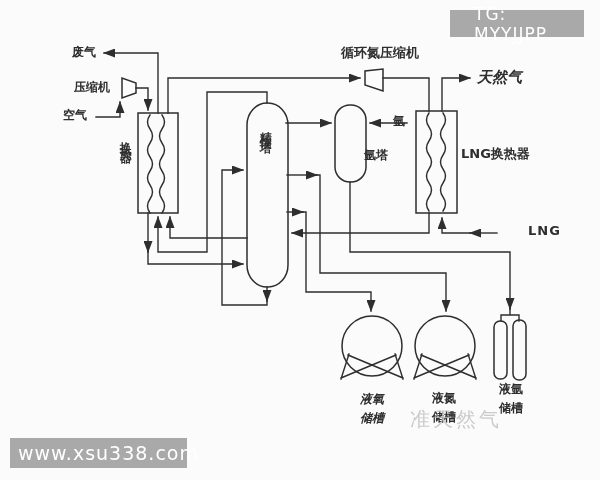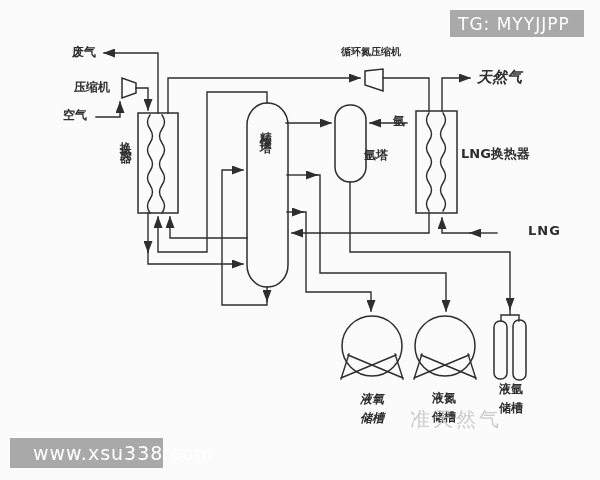--- a/index.html
+++ b/index.html
@@ -42,22 +42,22 @@
   .tank-label{text-align:center;width:48px;white-space:normal;}
   .tank-label span{display:block;line-height:19px;}
   .wm-box{
     position:absolute;
     background:var(--watermark-bg);
     color:var(--watermark-text);
     font-weight:normal;
     display:flex;align-items:center;
     letter-spacing:1px;
   }
-  .wm-tg{left:450px;top:10px;width:134px;height:27px;font-size:17px;padding-left:8px;}
-  .wm-xsu{left:10px;top:438px;width:153px;height:30px;font-size:19px;padding-left:23px;}
+  .wm-tg{left:450px;top:10px;width:134px;height:27px;font-size:17px;padding-left:24px;}
+  .wm-xsu{left:10px;top:438px;width:177px;height:30px;font-size:19px;padding-left:8px;}
   .wm-faint{
     position:absolute;
     left:410px;top:406px;
     color:var(--faint-watermark-text);
     font-size:20px;
     letter-spacing:3px;
     opacity:.8;
   }
 </style>
 </head>
@@ -120,21 +120,21 @@
     <path class="ln" d="M349,354 L341,379 M395,354 L403,379 M348,355 L403,378 M396,355 L341,378"></path>
     <circle class="shape" cx="445" cy="346" r="30"></circle>
     <path class="ln" d="M422,354 L414,379 M468,354 L476,379 M421,355 L476,378 M469,355 L414,378"></path>
   </svg>
 
   <div class="lbl" style="left:72px;top:46px;">废气</div>
   <div class="lbl" style="left:74px;top:81px;">压缩机</div>
   <div class="lbl" style="left:63px;top:109px;">空气</div>
   <div class="lbl vtext" style="left:118px;top:132px;height:72px;">换热器</div>
   <div class="lbl vtext" style="left:258px;top:121px;height:72px;">精馏塔</div>
-  <div class="lbl" style="left:341px;top:46px;font-size:10px;">循环氮压缩机</div>
+  <div class="lbl" style="left:341px;top:46px;font-size:13px;">循环氮压缩机</div>
   <div class="lbl" style="left:477px;top:69px;font-size:15px;font-style:italic;">天然气</div>
   <div class="lbl" style="left:393px;top:115px;">氩</div>
   <div class="lbl" style="left:364px;top:149px;">氩塔</div>
   <div class="lbl" style="left:461px;top:147px;font-size:13px;">LNG换热器</div>
   <div class="lbl" style="left:528px;top:224px;font-size:13px;letter-spacing:1px;">LNG</div>
 
   <div class="lbl tank-label" style="left:348px;top:390px;font-style:italic;">
     <span>液氧</span>
     <span>储槽</span>
   </div>

